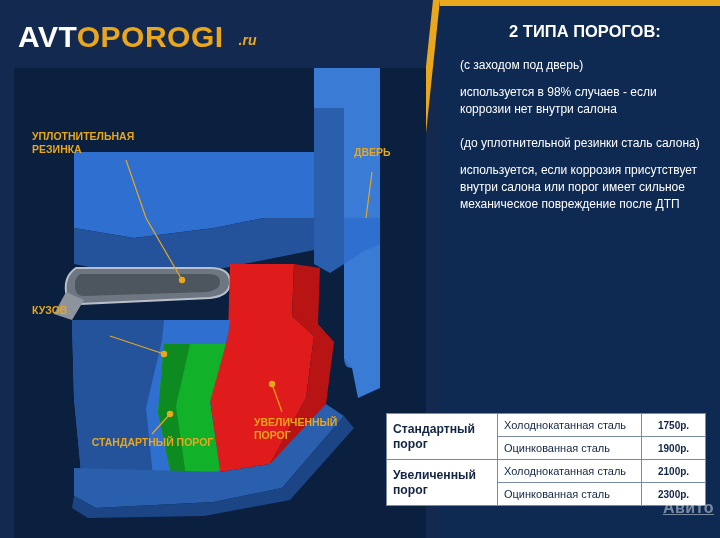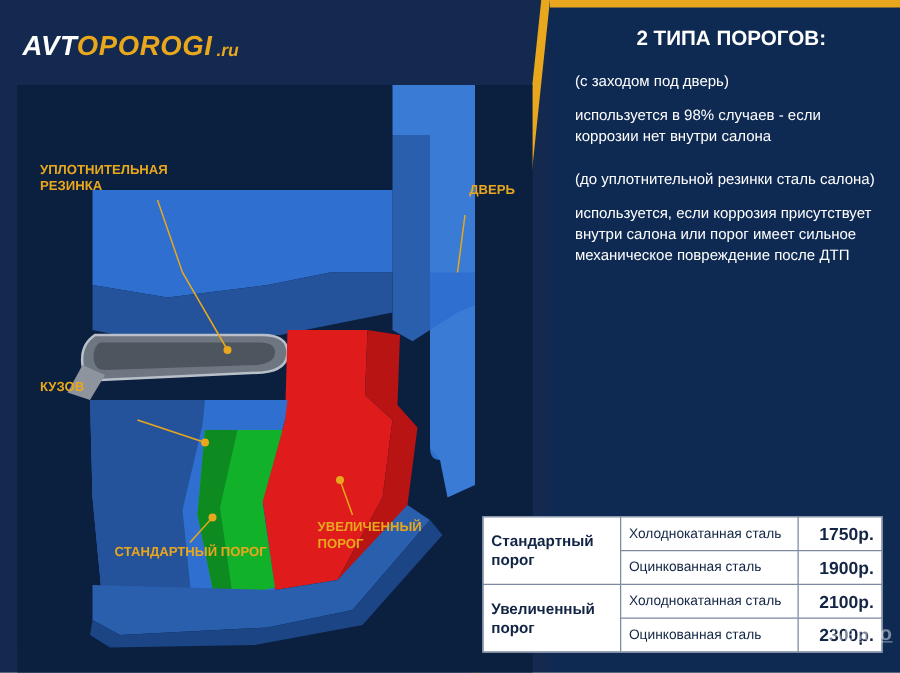--- a/index.html
+++ b/index.html
@@ -56,34 +56,33 @@
   .logo-wrap {
     position: absolute;
     left: 18px;
     top: 16px;
     width: 270px;
     height: 42px;
     display: flex;
     align-items: center;
   }
   .logo-text {
-    font-size: 22px;
-    font-weight: bold;
-    font-style: italic;
+    font-size: 30px;
+    font-weight: bold;
     color: #ffffff;
     letter-spacing: 0.5px;
     white-space: nowrap;
   }
   .logo-text .accent { color: #e8a71d; }
   .logo-suffix {
     font-size: 14px;
     font-weight: bold;
     font-style: italic;
     color: #e8a71d;
-    margin-left: 3px;
+    margin-left: 15px;
     margin-top: 6px;
   }
 
   
   .right-col {
     position: absolute;
     left: 460px;
     top: 20px;
     width: 250px;
     color: #ffffff;
@@ -139,23 +138,23 @@
     font-size: 12.2px;
     font-weight: bold;
     line-height: 1.2;
   }
   .pt-mat {
     width: 150px;
     font-size: 11px;
   }
   .pt-price {
     width: 60px;
-    font-size: 14px;
-    font-weight: bold;
-    text-align: right;
+    font-size: 10px;
+    font-weight: bold;
+    text-align: center;
   }
 
   
   .illus {
     position: absolute;
     left: 14px;
     top: 68px;
     width: 412px;
     height: 512px;
     background: #0b1f3e;
@@ -165,21 +164,21 @@
 
   .lbl {
     position: absolute;
     color: #e8a71d;
     font-size: 10.5px;
     font-weight: bold;
     line-height: 1.2;
     text-transform: uppercase;
   }
   .lbl-seal { left: 18px; top: 62px; width: 130px; }
-  .lbl-door { left: 328px; top: 78px; width: 70px; text-align: right; }
+  .lbl-door { left: 340px; top: 78px; width: 70px; }
   .lbl-body { left: 18px; top: 236px; width: 80px; }
   .lbl-std  { left: 76px; top: 368px; width: 125px; text-align: center; }
   .lbl-inc  { left: 240px; top: 348px; width: 120px; }
 
   .watermark {
     position: absolute;
     right: 6px;
     bottom: 21px;
     color: rgba(255,255,255,0.45);
     font-size: 16px;

